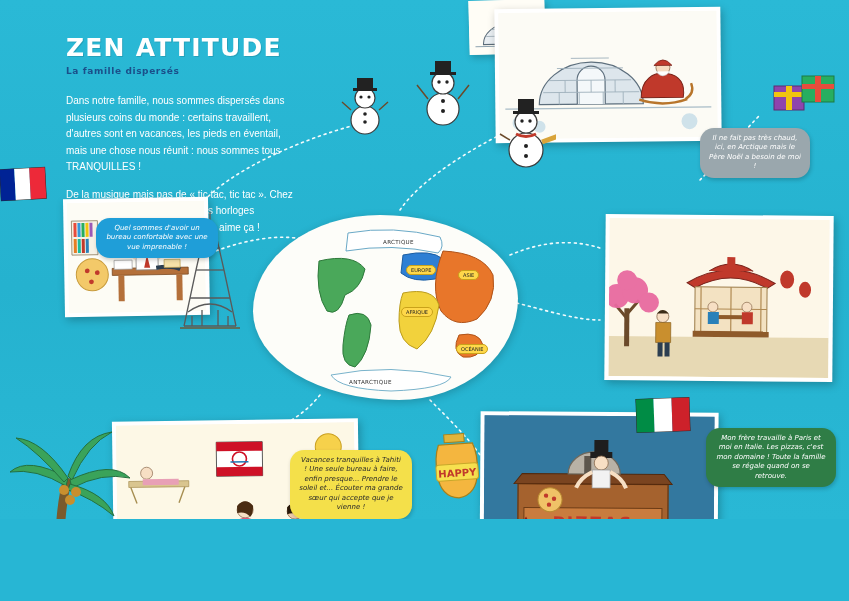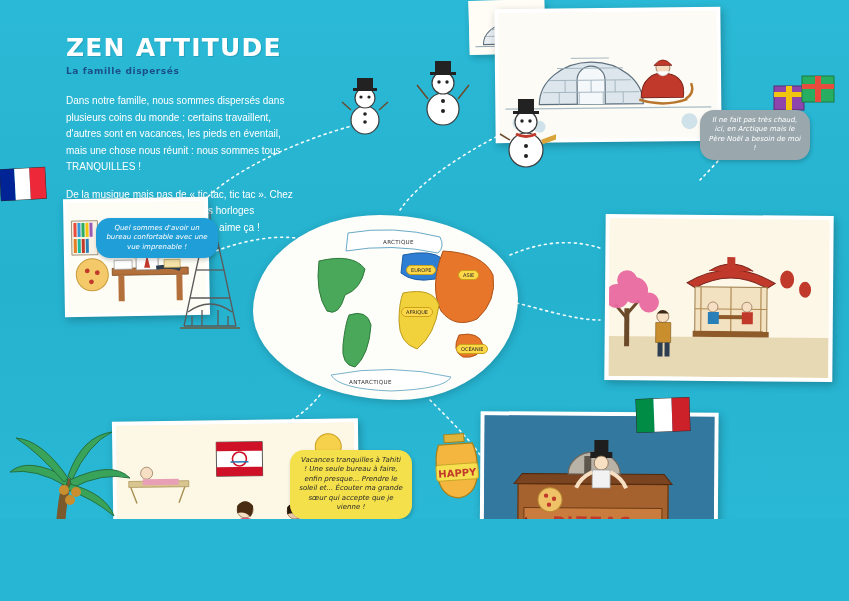--- a/index.html
+++ b/index.html
@@ -178,21 +178,21 @@
     </svg>
   </div>
   <div class="abs" style="left:758px;top:208px;width:60px;height:46px;">
     <svg width="60" height="46" viewBox="0 0 60 46">
       <rect x="6" y="10" width="44" height="28" fill="#e74c3c" stroke="#a93226" stroke-width="1"></rect>
       <rect x="24" y="10" width="7" height="28" fill="#f7d354"></rect>
       <rect x="6" y="20" width="44" height="6" fill="#f7d354"></rect>
     </svg>
   </div>
 
-  <div class="bubble" style="left:700px;top:110px;width:92px;background:#9aa7ad;color:#fff;">Il ne fait pas très chaud, ici, en Arctique mais le Père Noël a besoin de moi !</div>
+  <div class="bubble" style="left:700px;top:128px;width:92px;background:#9aa7ad;color:#fff;">Il ne fait pas très chaud, ici, en Arctique mais le Père Noël a besoin de moi !</div>
 
   <div class="photo" style="left:64px;top:198px;width:145px;height:118px;transform:rotate(-1deg);">
     <div class="ph-in" style="background:#fdfcf5;">
       <svg width="137" height="110" viewBox="0 0 137 110">
         <rect width="137" height="110" fill="#fdfcf5"></rect>
 
         <rect x="4" y="18" width="26" height="34" fill="#f6f2e6" stroke="#8c7a5c" stroke-width=".8"></rect>
         <g>
           <rect x="6" y="20" width="3" height="14" fill="#e74c3c"></rect>
             <rect x="10" y="20" width="3" height="14" fill="#3498db"></rect>
@@ -480,14 +480,15 @@
         <ellipse cx="44" cy="38" rx="2.6" ry="4"></ellipse>
           <ellipse cx="56" cy="50" rx="2.6" ry="4"></ellipse>
         <ellipse cx="34" cy="56" rx="2.6" ry="4"></ellipse>
           <ellipse cx="52" cy="68" rx="2.6" ry="4"></ellipse>
         <ellipse cx="28" cy="70" rx="2.6" ry="4"></ellipse>
           <ellipse cx="66" cy="66" rx="2.6" ry="4"></ellipse>
       </g>
     </svg>
   </div>
 
+  <div class="bubble" style="left:706px;top:428px;width:112px;background:#2f7d46;color:#fff;">Mon frère travaille à Paris et moi en Italie. Les pizzas, c'est mon domaine ! Toute la famille se régale quand on se retrouve.</div>
 
 </div>
 
 </body></html>

